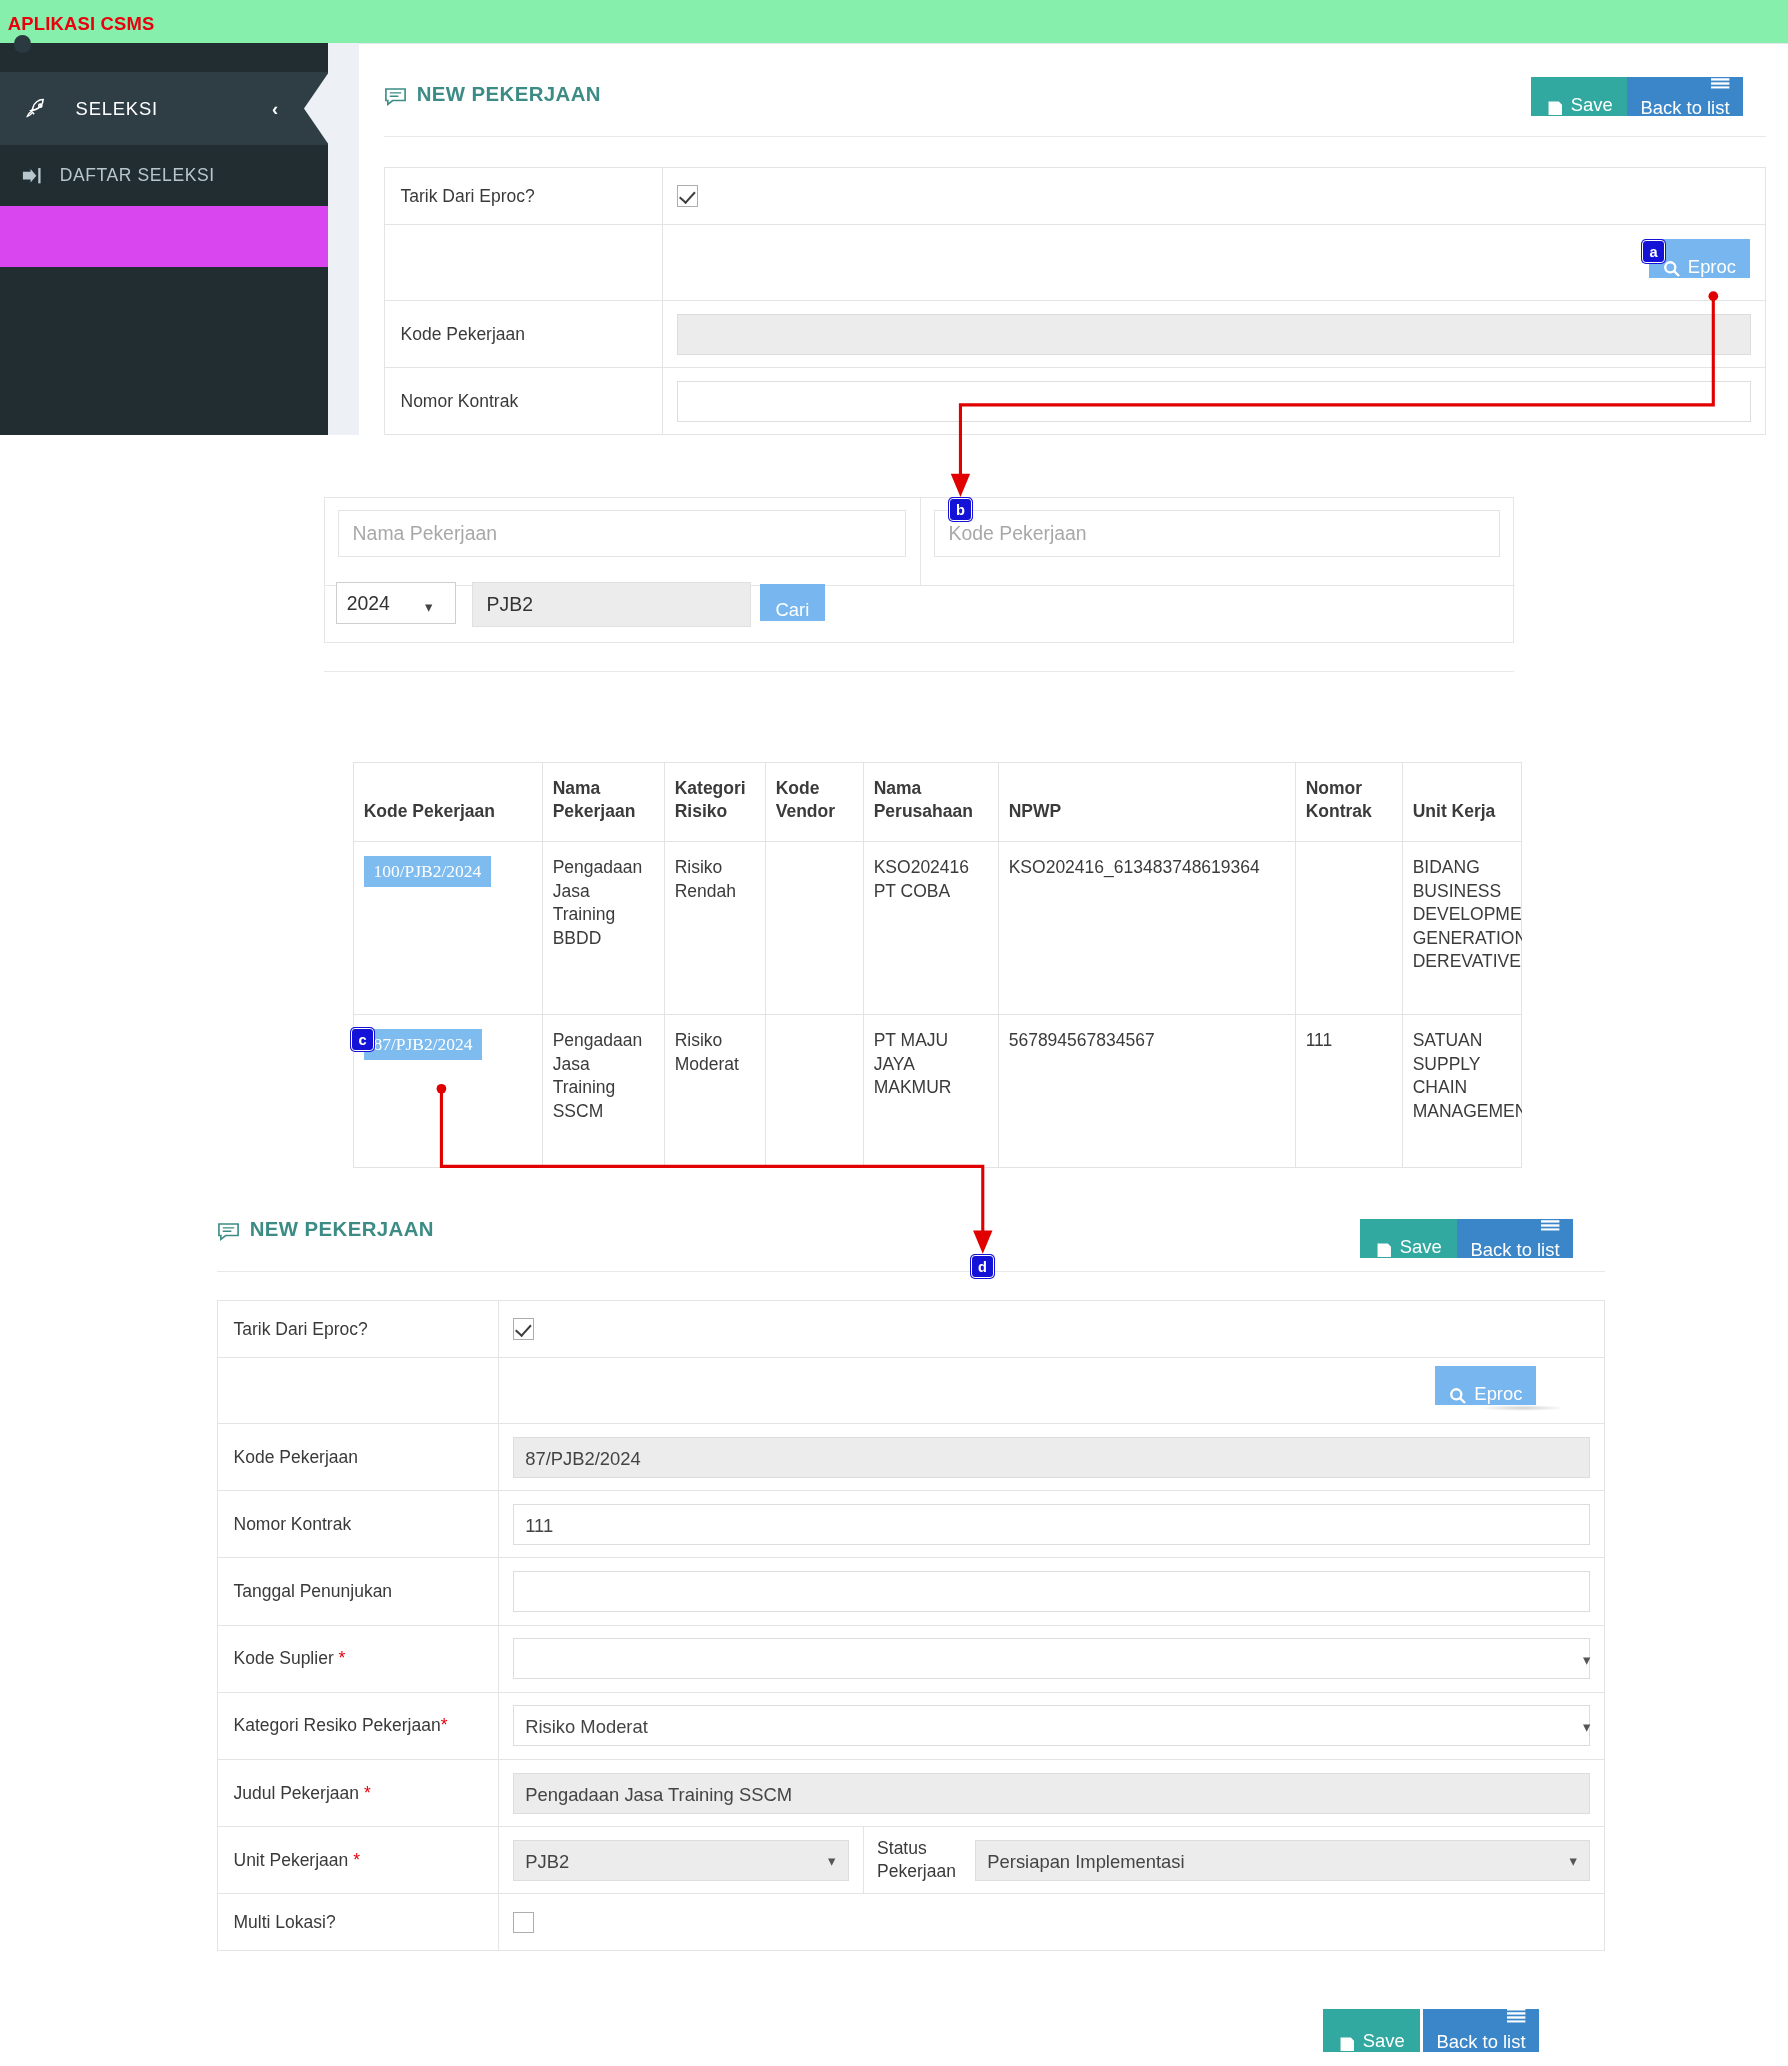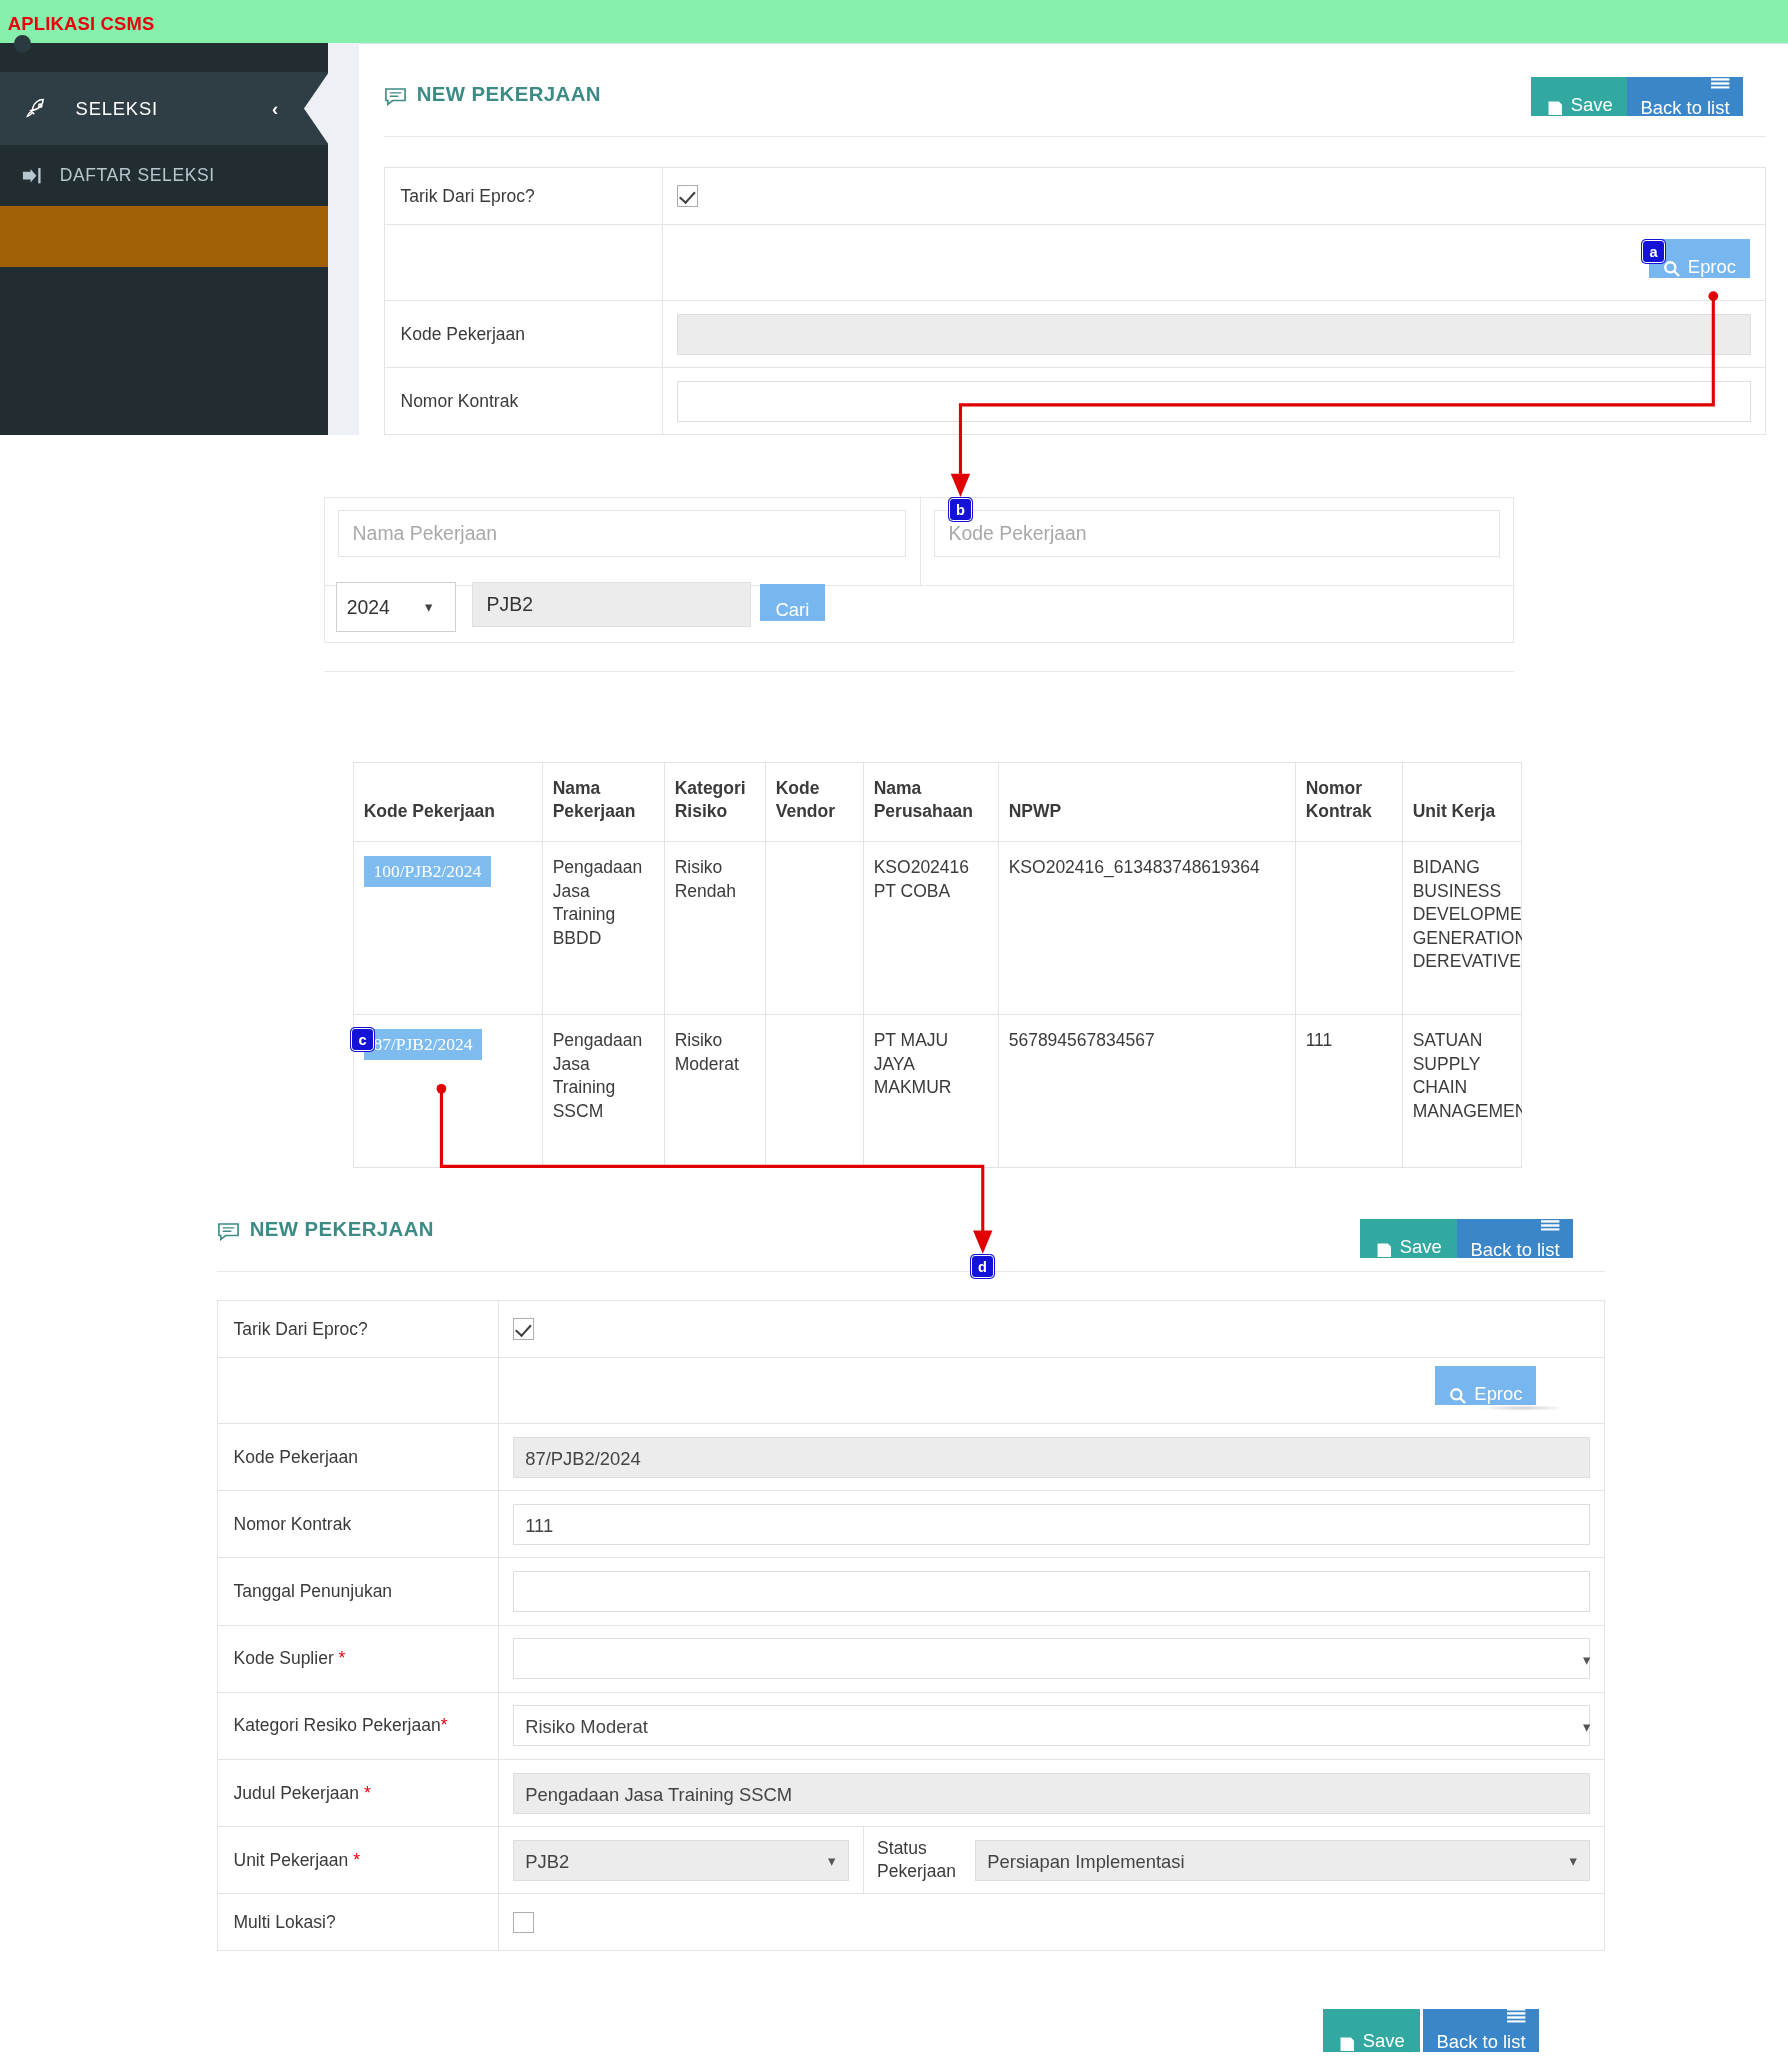--- a/index.html
+++ b/index.html
@@ -19,21 +19,21 @@
     background:#86efac;
   }
   .brandbar .brand {
     position:absolute; left:7.8px; top:12.6px;
     color:#e8000d; font-weight:bold; font-size:18.4px; letter-spacing:0.2px;
   }
 
   
   .sidebar {
     position:absolute; left:0; top:43px; width:328px; height:392px;
-    background:#a16207;
+    background:#d946ef;
   }
   .sb-strip { position:absolute; left:0; top:0; width:328px; height:29px; background:#222d32; }
   .sb-strip .ghost-icon {
     position:absolute; left:13.6px; top:-7.8px; width:17.5px; height:17.5px;
     border-radius:50%; background:#2b3a41;
   }
   .sb-section {
     position:absolute; left:0; top:29px; width:328px; height:73px;
     background:#2f3e45; display:flex; align-items:center; padding-left:21.3px;
   }
@@ -134,21 +134,21 @@
   .searchbox .row-divider {
     position:absolute; left:0; top:87px; width:1190px; height:1px; background:#e6e6e6;
   }
   .sb-input {
     position:absolute; height:47px; border:1px solid #e3e3e3; background:#fff;
     font-size:19.4px; color:#444; padding:0 13.6px;
     font-family:"Liberation Sans", sans-serif;
   }
   .sb-input::placeholder { color:#a8a8a8; }
   .sel-year {
-    position:absolute; left:336px; top:582px; width:120px; height:50px;
+    position:absolute; left:336px; top:582px; width:120px; height:42px;
     border:1px solid #cfcfcf; background:#fff; font-size:19.4px; color:#333;
     padding:0 9.7px; appearance:none; font-family:"Liberation Sans", sans-serif;
   }
   .sel-year-chev { position:absolute; left:425px; top:598px; color:#444; font-size:14.6px; }
   .unit-box {
     position:absolute; left:472px; top:582px; width:279px; height:45px;
     background:#ececec; border:1px solid #e0e0e0; font-size:19.4px; color:#333;
     padding:0 13.6px; line-height:43px;
   }
   .btn-cari-pos { position:absolute; left:760px; top:584px; }

